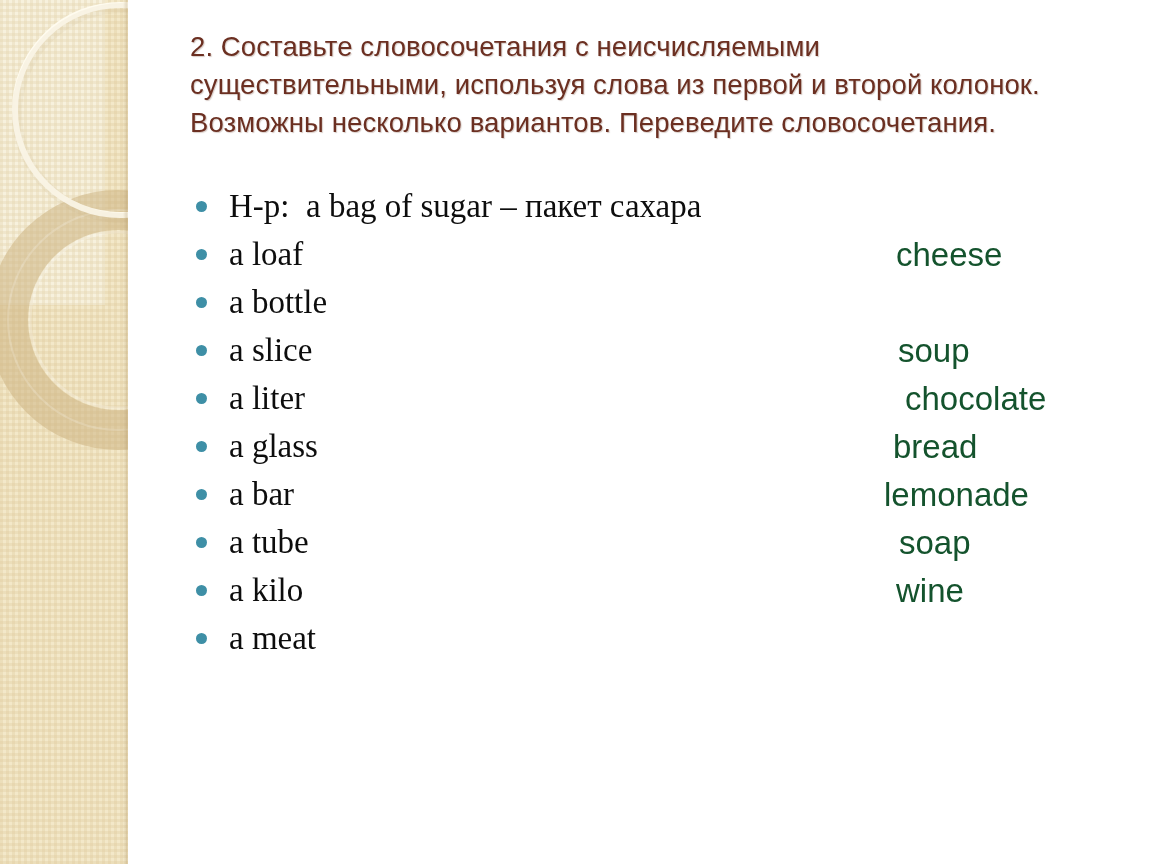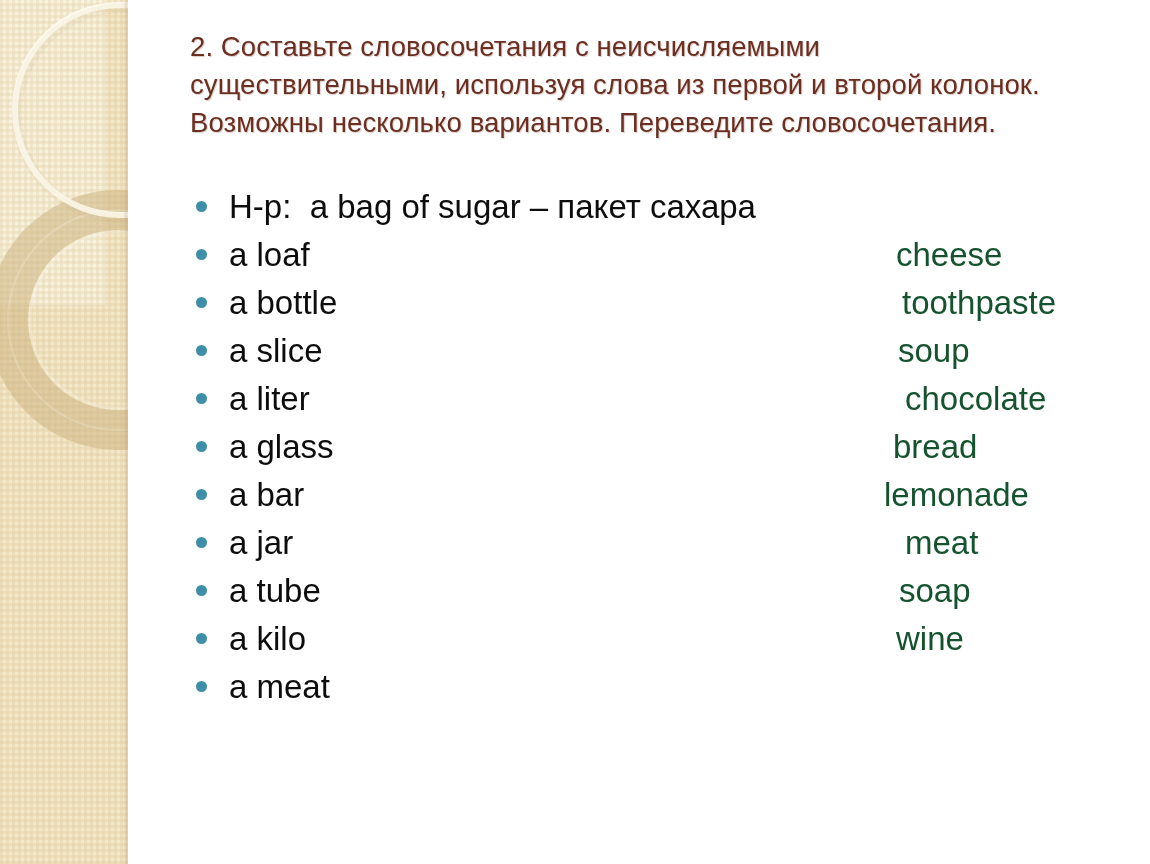--- a/index.html
+++ b/index.html
@@ -105,21 +105,21 @@
     flex: 0 0 auto;
     width: 11px;
     height: 11px;
     border-radius: 50%;
     background: #3e8fa6;
     margin-right: 22px;
   }
   .left-text {
     flex: 0 0 auto;
     color: #0d0d0d;
-    font-family: Liberation Sans, sans-serif;
+    font-family: Liberation Serif, serif;
     font-size: 33px;
     line-height: 1;
     white-space: pre;
   }
   .right-text {
     position: absolute;
     color: #14532d;
     font-family: "Liberation Sans", sans-serif;
     font-size: 33px;
     line-height: 1;
@@ -171,21 +171,20 @@
 
     <div class="row">
       <span class="bullet"></span>
       <span class="left-text">a loaf</span>
       <span class="right-text" style="left:700px">cheese</span>
     </div>
 
     <div class="row">
       <span class="bullet"></span>
       <span class="left-text">a bottle</span>
-      <span class="right-text" style="left:706px">toothpaste</span>
     </div>
 
     <div class="row">
       <span class="bullet"></span>
       <span class="left-text">a slice</span>
       <span class="right-text" style="left:702px">soup</span>
     </div>
 
     <div class="row">
       <span class="bullet"></span>
@@ -198,25 +197,20 @@
       <span class="left-text">a glass</span>
       <span class="right-text" style="left:697px">bread</span>
     </div>
 
     <div class="row">
       <span class="bullet"></span>
       <span class="left-text">a bar</span>
       <span class="right-text" style="left:688px">lemonade</span>
     </div>
 
-    <div class="row">
-      <span class="bullet"></span>
-      <span class="left-text">a jar</span>
-      <span class="right-text" style="left:709px">meat</span>
-    </div>
 
     <div class="row">
       <span class="bullet"></span>
       <span class="left-text">a tube</span>
       <span class="right-text" style="left:703px">soap</span>
     </div>
 
     <div class="row">
       <span class="bullet"></span>
       <span class="left-text">a kilo</span>

